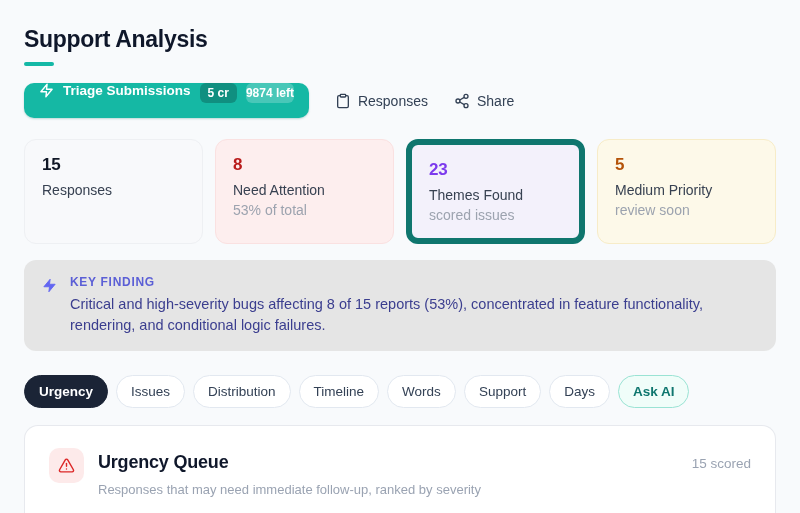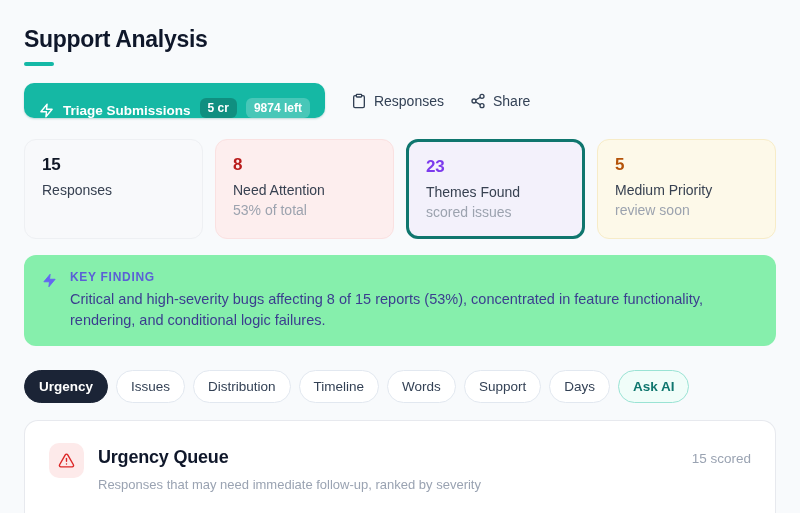--- a/index.html
+++ b/index.html
@@ -12,61 +12,61 @@
   .page { padding: 26px 24px 0 24px; }
 
   
   .title { font-size: 23px; font-weight: 800; letter-spacing: -0.3px; color: #0f172a; }
   .title-underline { width: 30px; height: 4px; border-radius: 2px; background: #14b8a6; margin-top: 9px; }
   .subtitle { font-size: 14px; color: #6b7280; margin-top: 8px; }
 
   
   .actions { display: flex; align-items: center; margin-top: 17px; gap: 26px; }
   .btn-primary {
-    display: inline-flex; align-items: flex-end; gap: 9px;
+    display: inline-flex; align-items: flex-start; gap: 9px;
     background: #15b8a4; color: #fff; border: none; cursor: pointer;
     height: 35px; padding: 0 15px; border-radius: 10px;
     font-family: "Liberation Sans", sans-serif;
     font-size: 13.5px; font-weight: 600;
     box-shadow: 0 1px 2px rgba(16,120,108,0.25);
   }
   .btn-primary .badge-dark {
     background: rgba(0,0,0,0.22); border-radius: 6px; padding: 3px 8px;
     font-size: 12px; font-weight: 600;
   }
   .btn-primary .badge-light {
-    background: rgba(255,255,255,0.22); border-radius: 6px; padding: 3px 8px;
+    background: rgba(255,255,255,0.22); border-radius: 6px; padding: 3px 0;
     font-size: 12px; font-weight: 600;
   }
   .btn-ghost {
     display: inline-flex; align-items: center; gap: 7px;
     background: transparent; border: none; cursor: pointer;
     font-family: "Liberation Sans", sans-serif;
     font-size: 14px; color: #334155; font-weight: 500;
   }
   .icon-svg { display: inline-flex; }
 
   
   .stats { display: grid; grid-template-columns: repeat(4, 1fr); gap: 12px; margin-top: 21px; }
   .stat-card { border-radius: 12px; padding: 15px 17px; min-height: 100px; }
   .stat-card.neutral { background: #f8f9fb; border: 1px solid #eef0f3; }
   .stat-card.red     { background: #fdeeee; border: 1px solid #fae1e1; }
-  .stat-card.purple  { background: #f3f1fb; border: 3px solid #0f766e; }
+  .stat-card.purple  { background: #f3f1fb; border: 6px solid #0f766e; }
   .stat-card.yellow  { background: #fdf9e9; border: 1px solid #f7ecc8; }
   .stat-value { font-size: 17px; font-weight: 800; letter-spacing: -0.2px; }
   .neutral .stat-value { color: #111827; }
   .red .stat-value     { color: #b91c1c; }
   .purple .stat-value  { color: #7c3aed; }
   .yellow .stat-value  { color: #b45309; }
   .stat-label { font-size: 14px; color: #374151; margin-top: 7px; }
   .stat-sub { font-size: 14px; color: #9ca3af; margin-top: 4px; }
 
   
   .key-finding {
-    margin-top: 16px; background: #86efac; border-radius: 12px;
+    margin-top: 16px; background: #e5e5e5; border-radius: 12px;
     padding: 15px 18px 16px 18px; display: flex; gap: 13px;
   }
   .kf-icon { margin-top: 2px; flex: 0 0 auto; }
   .kf-label { font-size: 12px; font-weight: 700; letter-spacing: 0.7px; color: #5b5fd6; }
   .kf-text { font-size: 14.5px; line-height: 1.42; color: #3b3e8f; margin-top: 5px; }
 
   
   .tabs-wrap { position: relative; margin-top: 24px; }
   .tabs { display: flex; gap: 8px; align-items: center; }
   .tab {

